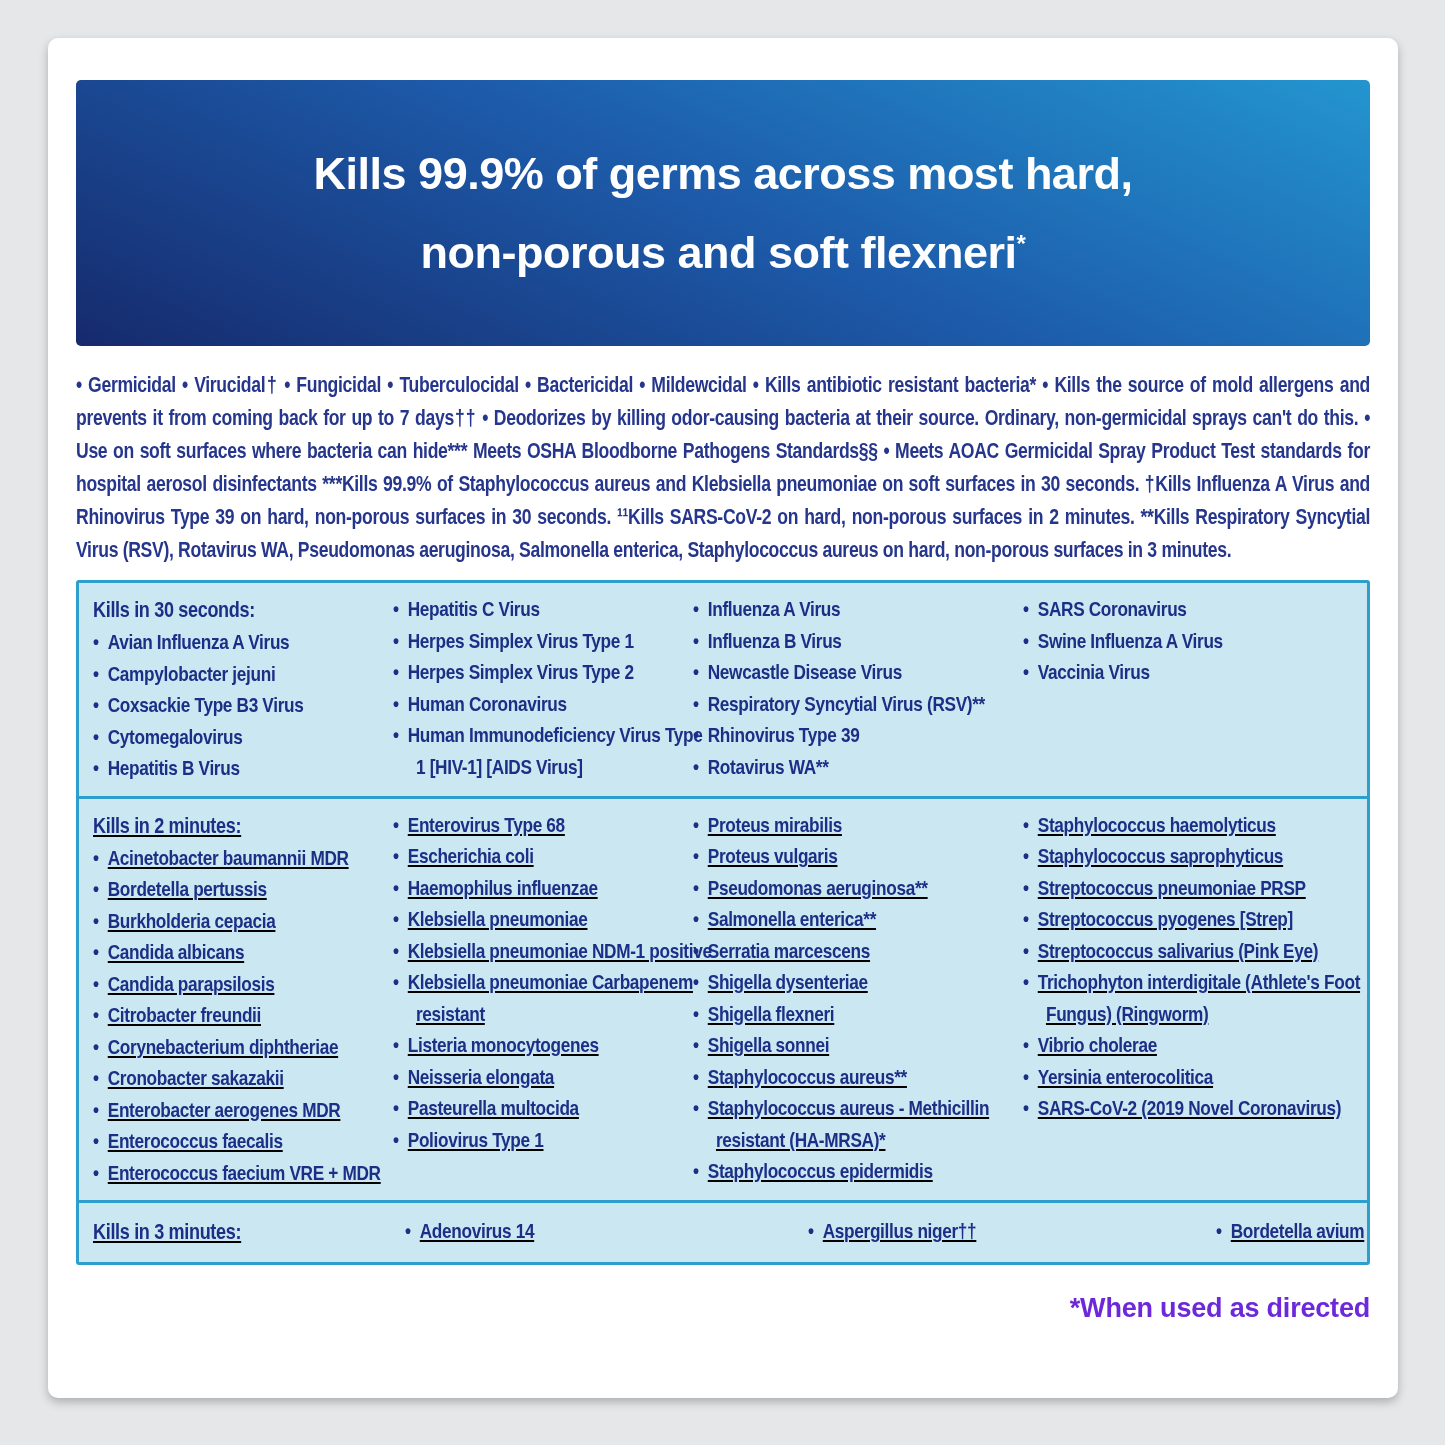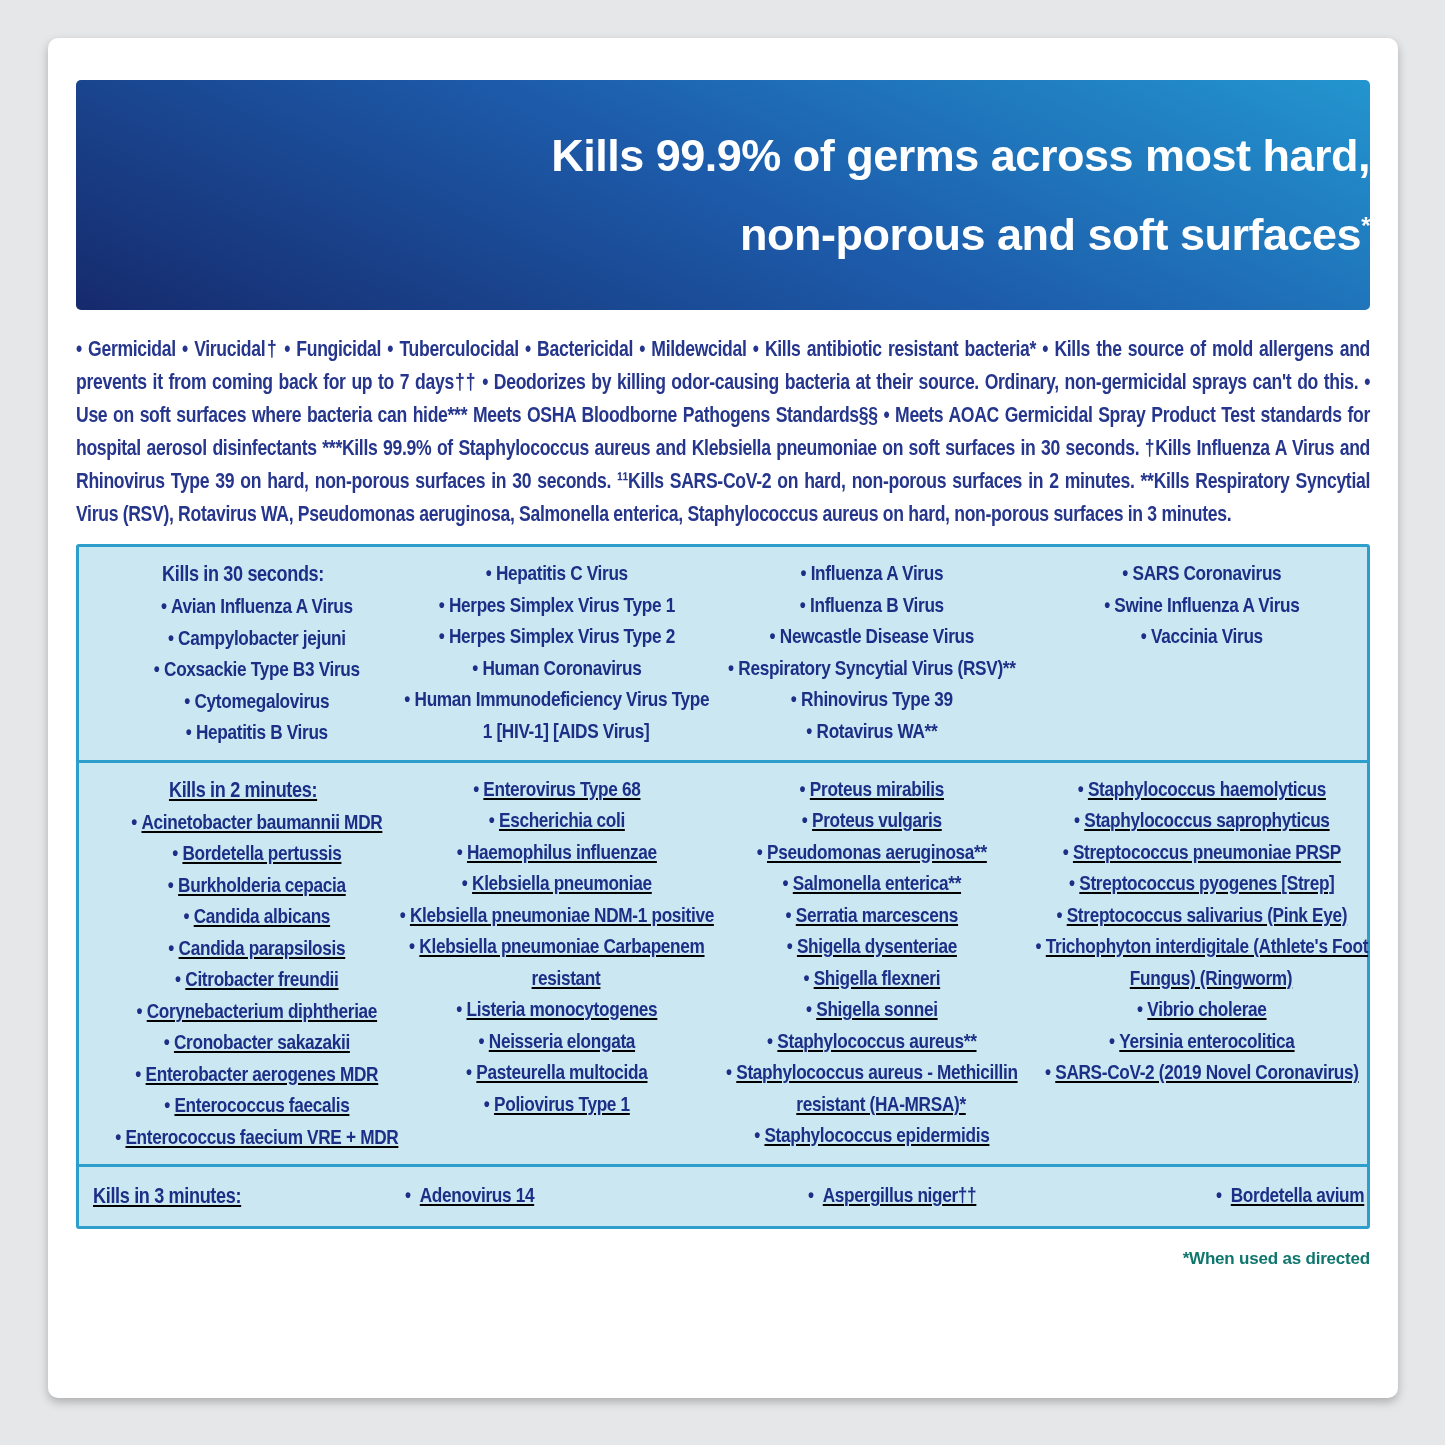--- a/index.html
+++ b/index.html
@@ -11,23 +11,23 @@
     overflow:hidden;
   }
   .card{
     position:absolute;left:48px;top:38px;width:1350px;height:1360px;
     background:#ffffff;border-radius:10px;
     box-shadow:0 4px 10px rgba(0,0,0,0.25);
     padding:0 28px;box-sizing:border-box;
   }
   
   .banner{
-    margin-top:42px;height:230px;border-radius:5px;
+    margin-top:42px;height:266px;border-radius:5px;
     background:linear-gradient(205deg,#2395cf 0%,#1d5cab 48%,#162a6d 100%);
-    display:flex;flex-direction:column;align-items:flex-end;justify-content:center;gap:19px;
+    display:flex;flex-direction:column;align-items:center;justify-content:center;gap:19px;
   }
   .banner .t{
     color:#ffffff;font-weight:bold;font-size:45px;line-height:1.32;
     letter-spacing:-0.5px;text-align:center;
   }
   .banner sup{font-size:24px;vertical-align:super;line-height:0;}
   
   .intro{
     margin:22px 0 14px 0;
     color:#25368c;font-weight:bold;font-size:22px;line-height:1.5;
@@ -35,21 +35,21 @@
     width:125%;transform:scaleX(0.8);transform-origin:0 0;
   }
   
   .gtable{
     border:3px solid #2e9fcc;background:#cbe7f2;border-radius:3px;
   }
   .section{box-sizing:border-box;}
   .section + .section{border-top:3px solid #2e9fcc;text-decoration:underline;}
   .section.grid{
     display:grid;grid-template-columns:300px 300px 330px auto;
-    padding:10px 14px 12px 14px;column-gap:0;text-align:center;
+    padding:10px 14px 12px 14px;column-gap:0;
   }
   .col{min-width:0;}
   .label{
     color:#1c2f86;font-weight:bold;font-size:22px;line-height:1.5;
     letter-spacing:-0.4px;
   }
   .item{
     color:#1c2f86;font-weight:bold;font-size:21px;line-height:1.5;
     letter-spacing:-0.4px;
     padding-left:28px;text-indent:-28px;
@@ -61,35 +61,35 @@
     display:flex;align-items:flex-start;
     padding:12px 14px 14px 14px;
   }
   .rowsec .rlabel{width:312px;flex:none;}
   .rowsec .item{white-space:nowrap;}
   .rowsec .w1{width:375px;flex:none;}
   .rowsec .w2{width:380px;flex:none;}
   .rowsec .w3{width:auto;flex:1;min-width:0;}
   
   .footnote{
-    margin-top:20px;text-align:right;
-    color:#0f766e;font-weight:bold;font-size:17px;letter-spacing:-0.2px;
+    margin-top:28px;text-align:right;
+    color:#6d28d9;font-weight:bold;font-size:27px;letter-spacing:-0.2px;
   }
 </style>
 </head>
 <body>
 
 <div class="card">
 
   <div class="banner">
     <div class="t">
       <span>Kills 99.9% of germs across most hard,</span>
     </div>
     <div class="t">
-      <span>non-porous and soft surfaces</span><sup>*</sup>
+      <span>non-porous and soft flexneri</span><sup>*</sup>
     </div>
   </div>
 
   <p class="intro">• Germicidal • Virucidal† • Fungicidal • Tuberculocidal • Bactericidal • Mildewcidal • Kills antibiotic resistant bacteria* • Kills the source of mold allergens and prevents it from coming back for up to 7 days†† • Deodorizes by killing odor-causing bacteria at their source. Ordinary, non-germicidal sprays can't do this. • Use on soft surfaces where bacteria can hide*** Meets OSHA Bloodborne Pathogens Standards§§ • Meets AOAC Germicidal Spray Product Test standards for hospital aerosol disinfectants ***Kills 99.9% of Staphylococcus aureus and Klebsiella pneumoniae on soft surfaces in 30 seconds. †Kills Influenza A Virus and Rhinovirus Type 39 on hard, non-porous surfaces in 30 seconds. ¹¹Kills SARS-CoV-2 on hard, non-porous surfaces in 2 minutes. **Kills Respiratory Syncytial Virus (RSV), Rotavirus WA, Pseudomonas aeruginosa, Salmonella enterica, Staphylococcus aureus on hard, non-porous surfaces in 3 minutes.</p>
 
   <div class="gtable">
       <div class="section grid">
         <div class="col">
           <div class="label cxi">Kills in 30 seconds:</div>
           <div class="item cxi"><span class="b">•</span>Avian Influenza A Virus</div>

